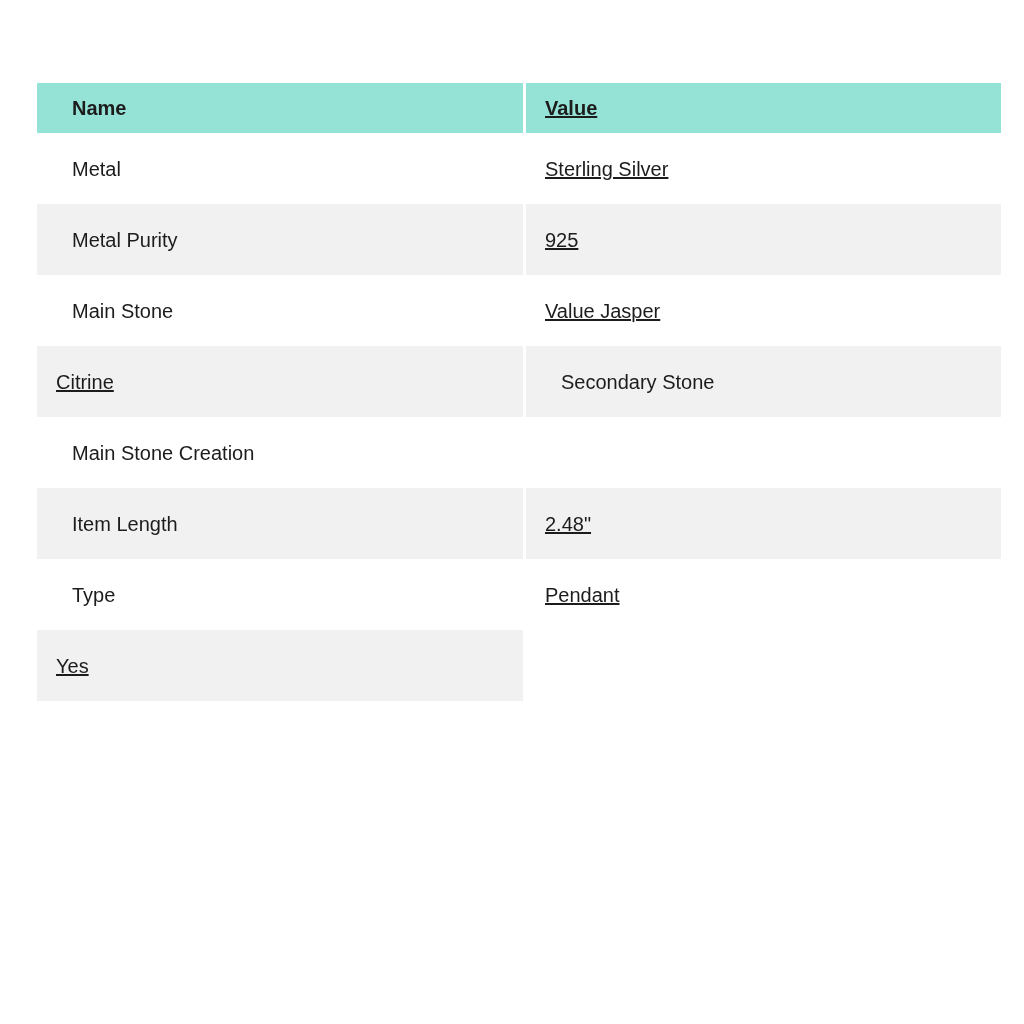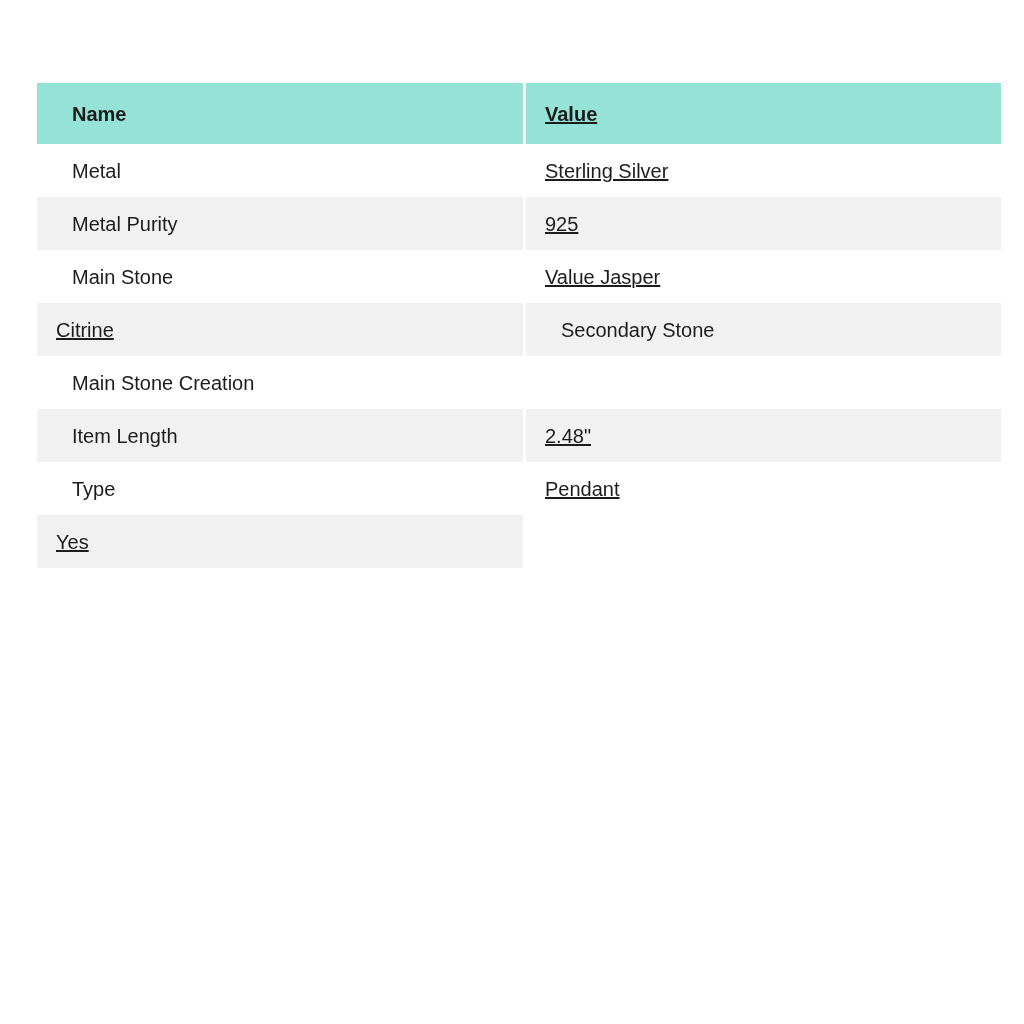--- a/index.html
+++ b/index.html
@@ -20,24 +20,24 @@
   .spec-table{
     position:absolute;
     left:37px;
     top:83px;
     width:964px;
   }
   .row{
     display:grid;
     grid-template-columns:var(--col1-w) 1fr;
     column-gap:var(--col-gap);
-    height:53px;
+    height:71px;
   }
   .row.header{
-    height:61px;
+    height:50px;
     border-radius:12px;
   }
   .cell{
     display:flex;
     align-items:center;
     font-size:20px;
     line-height:1;
     background:var(--row-bg);
     overflow:hidden;
     white-space:nowrap;

